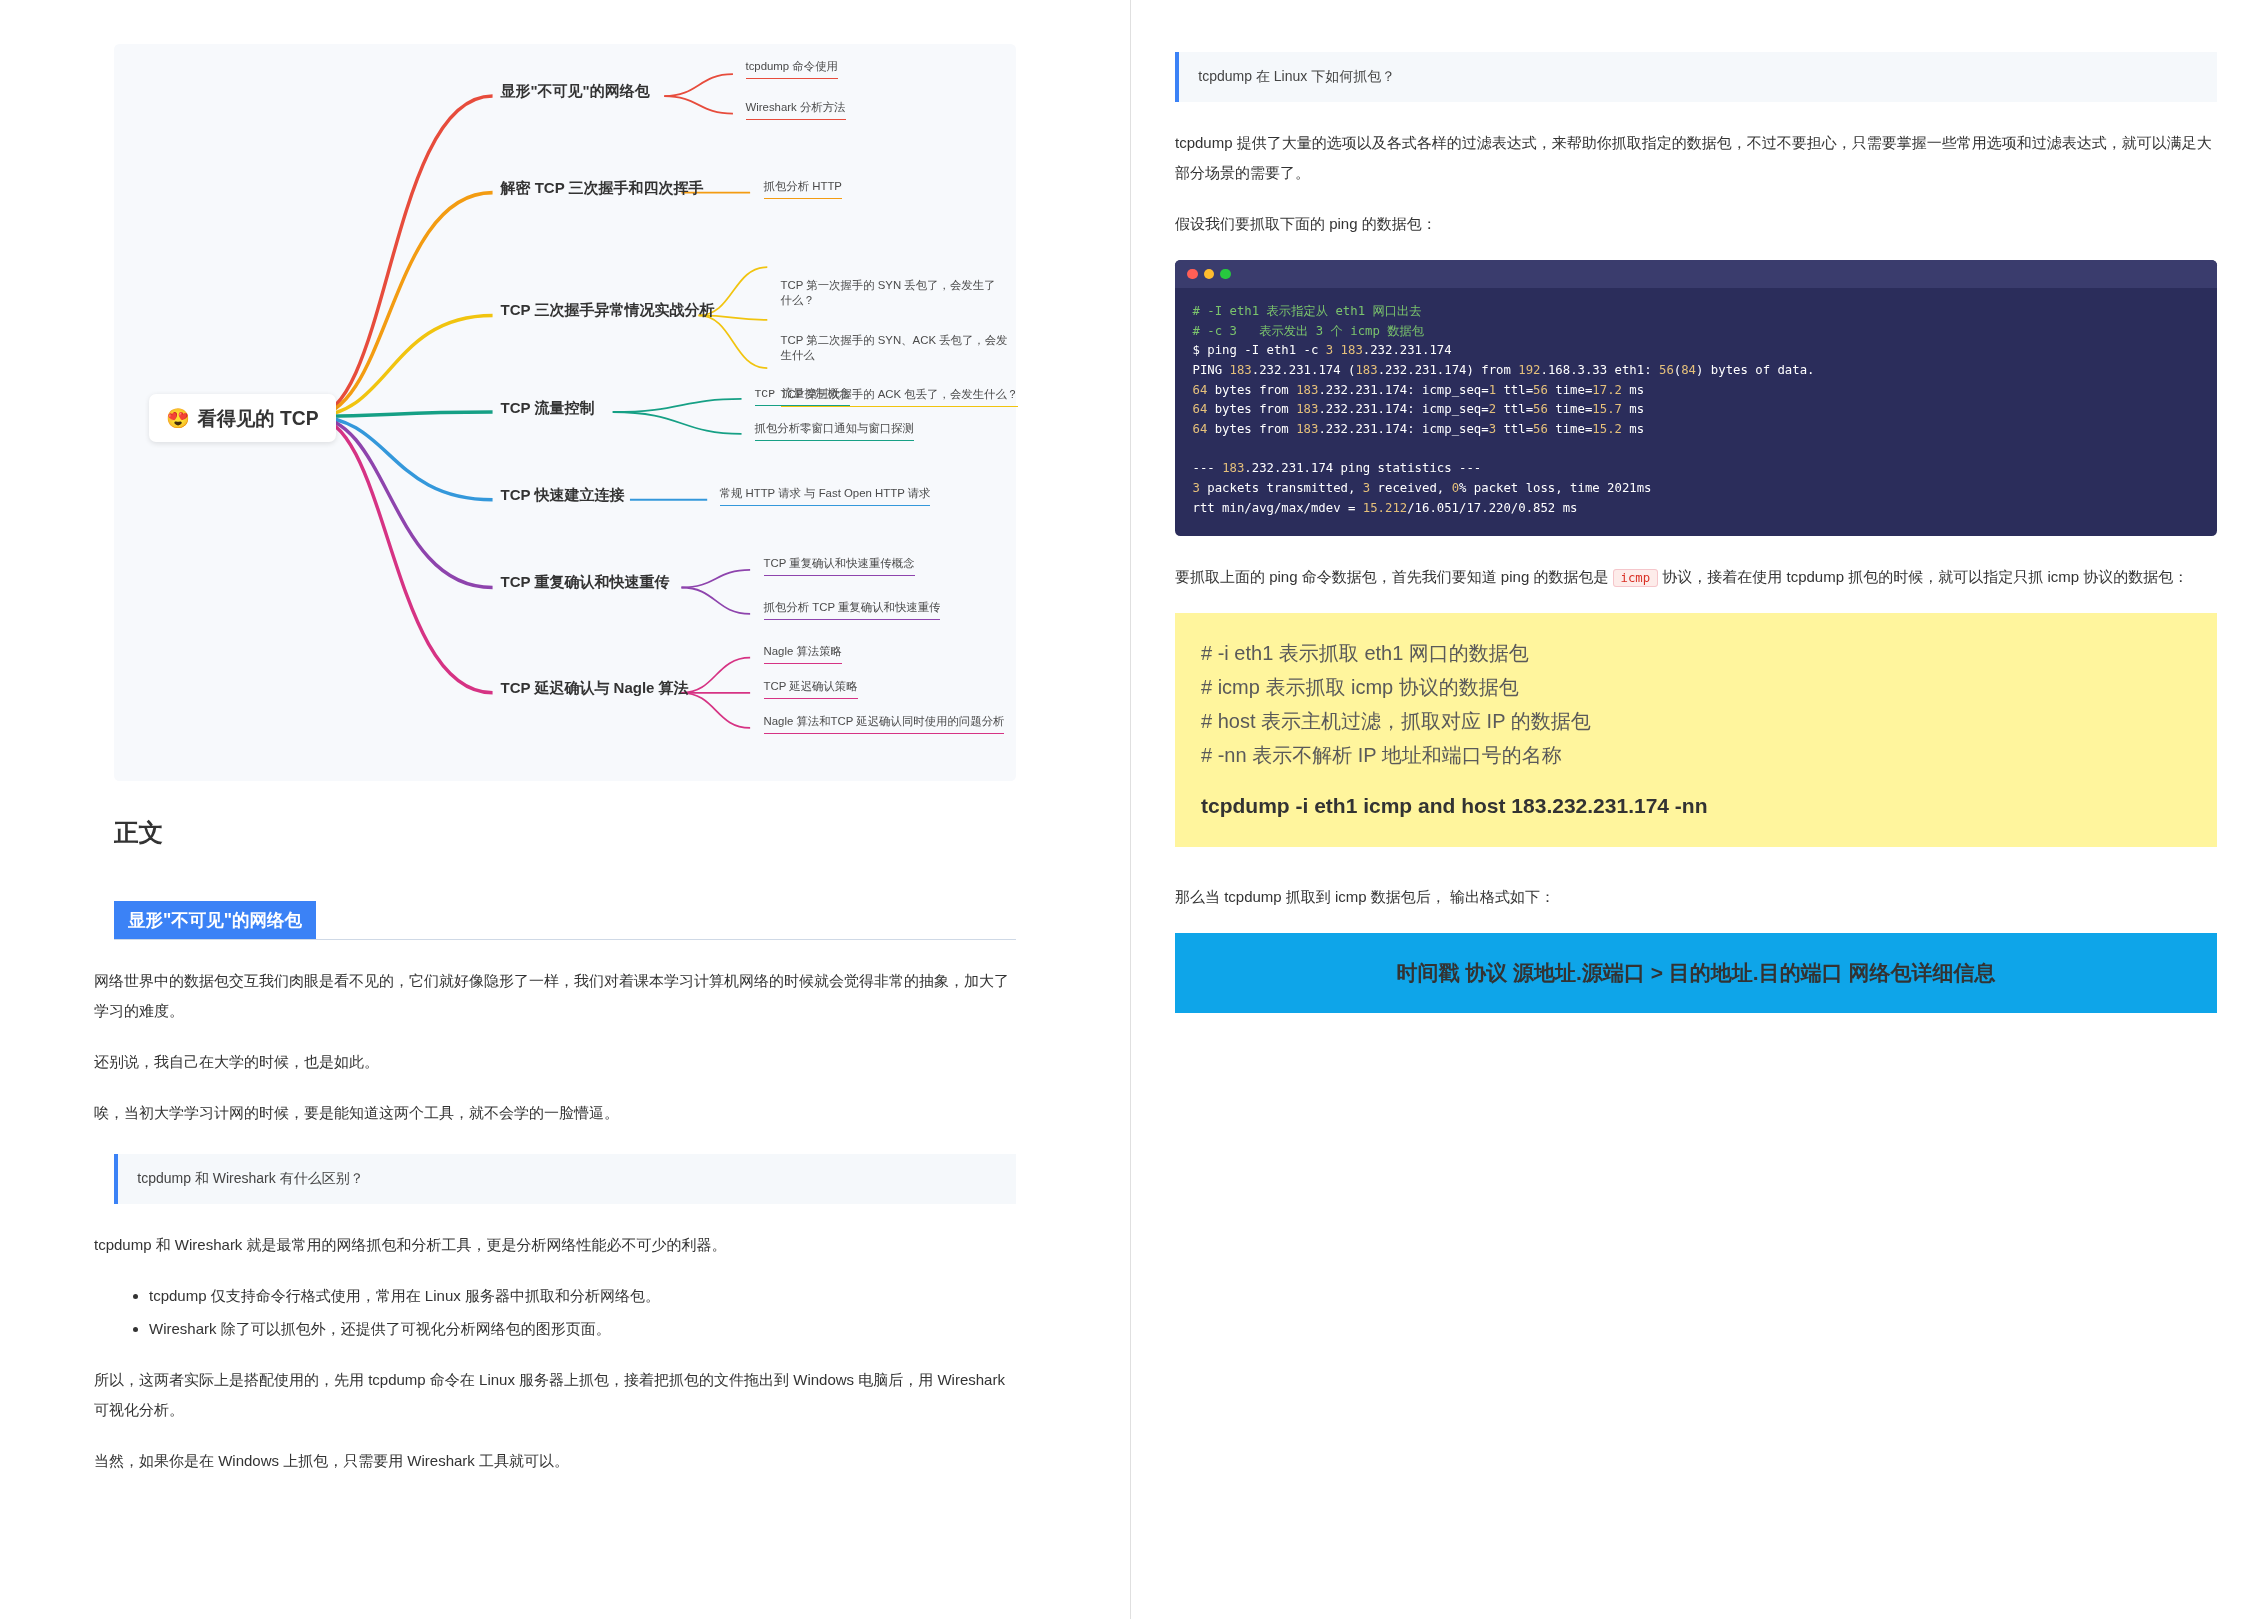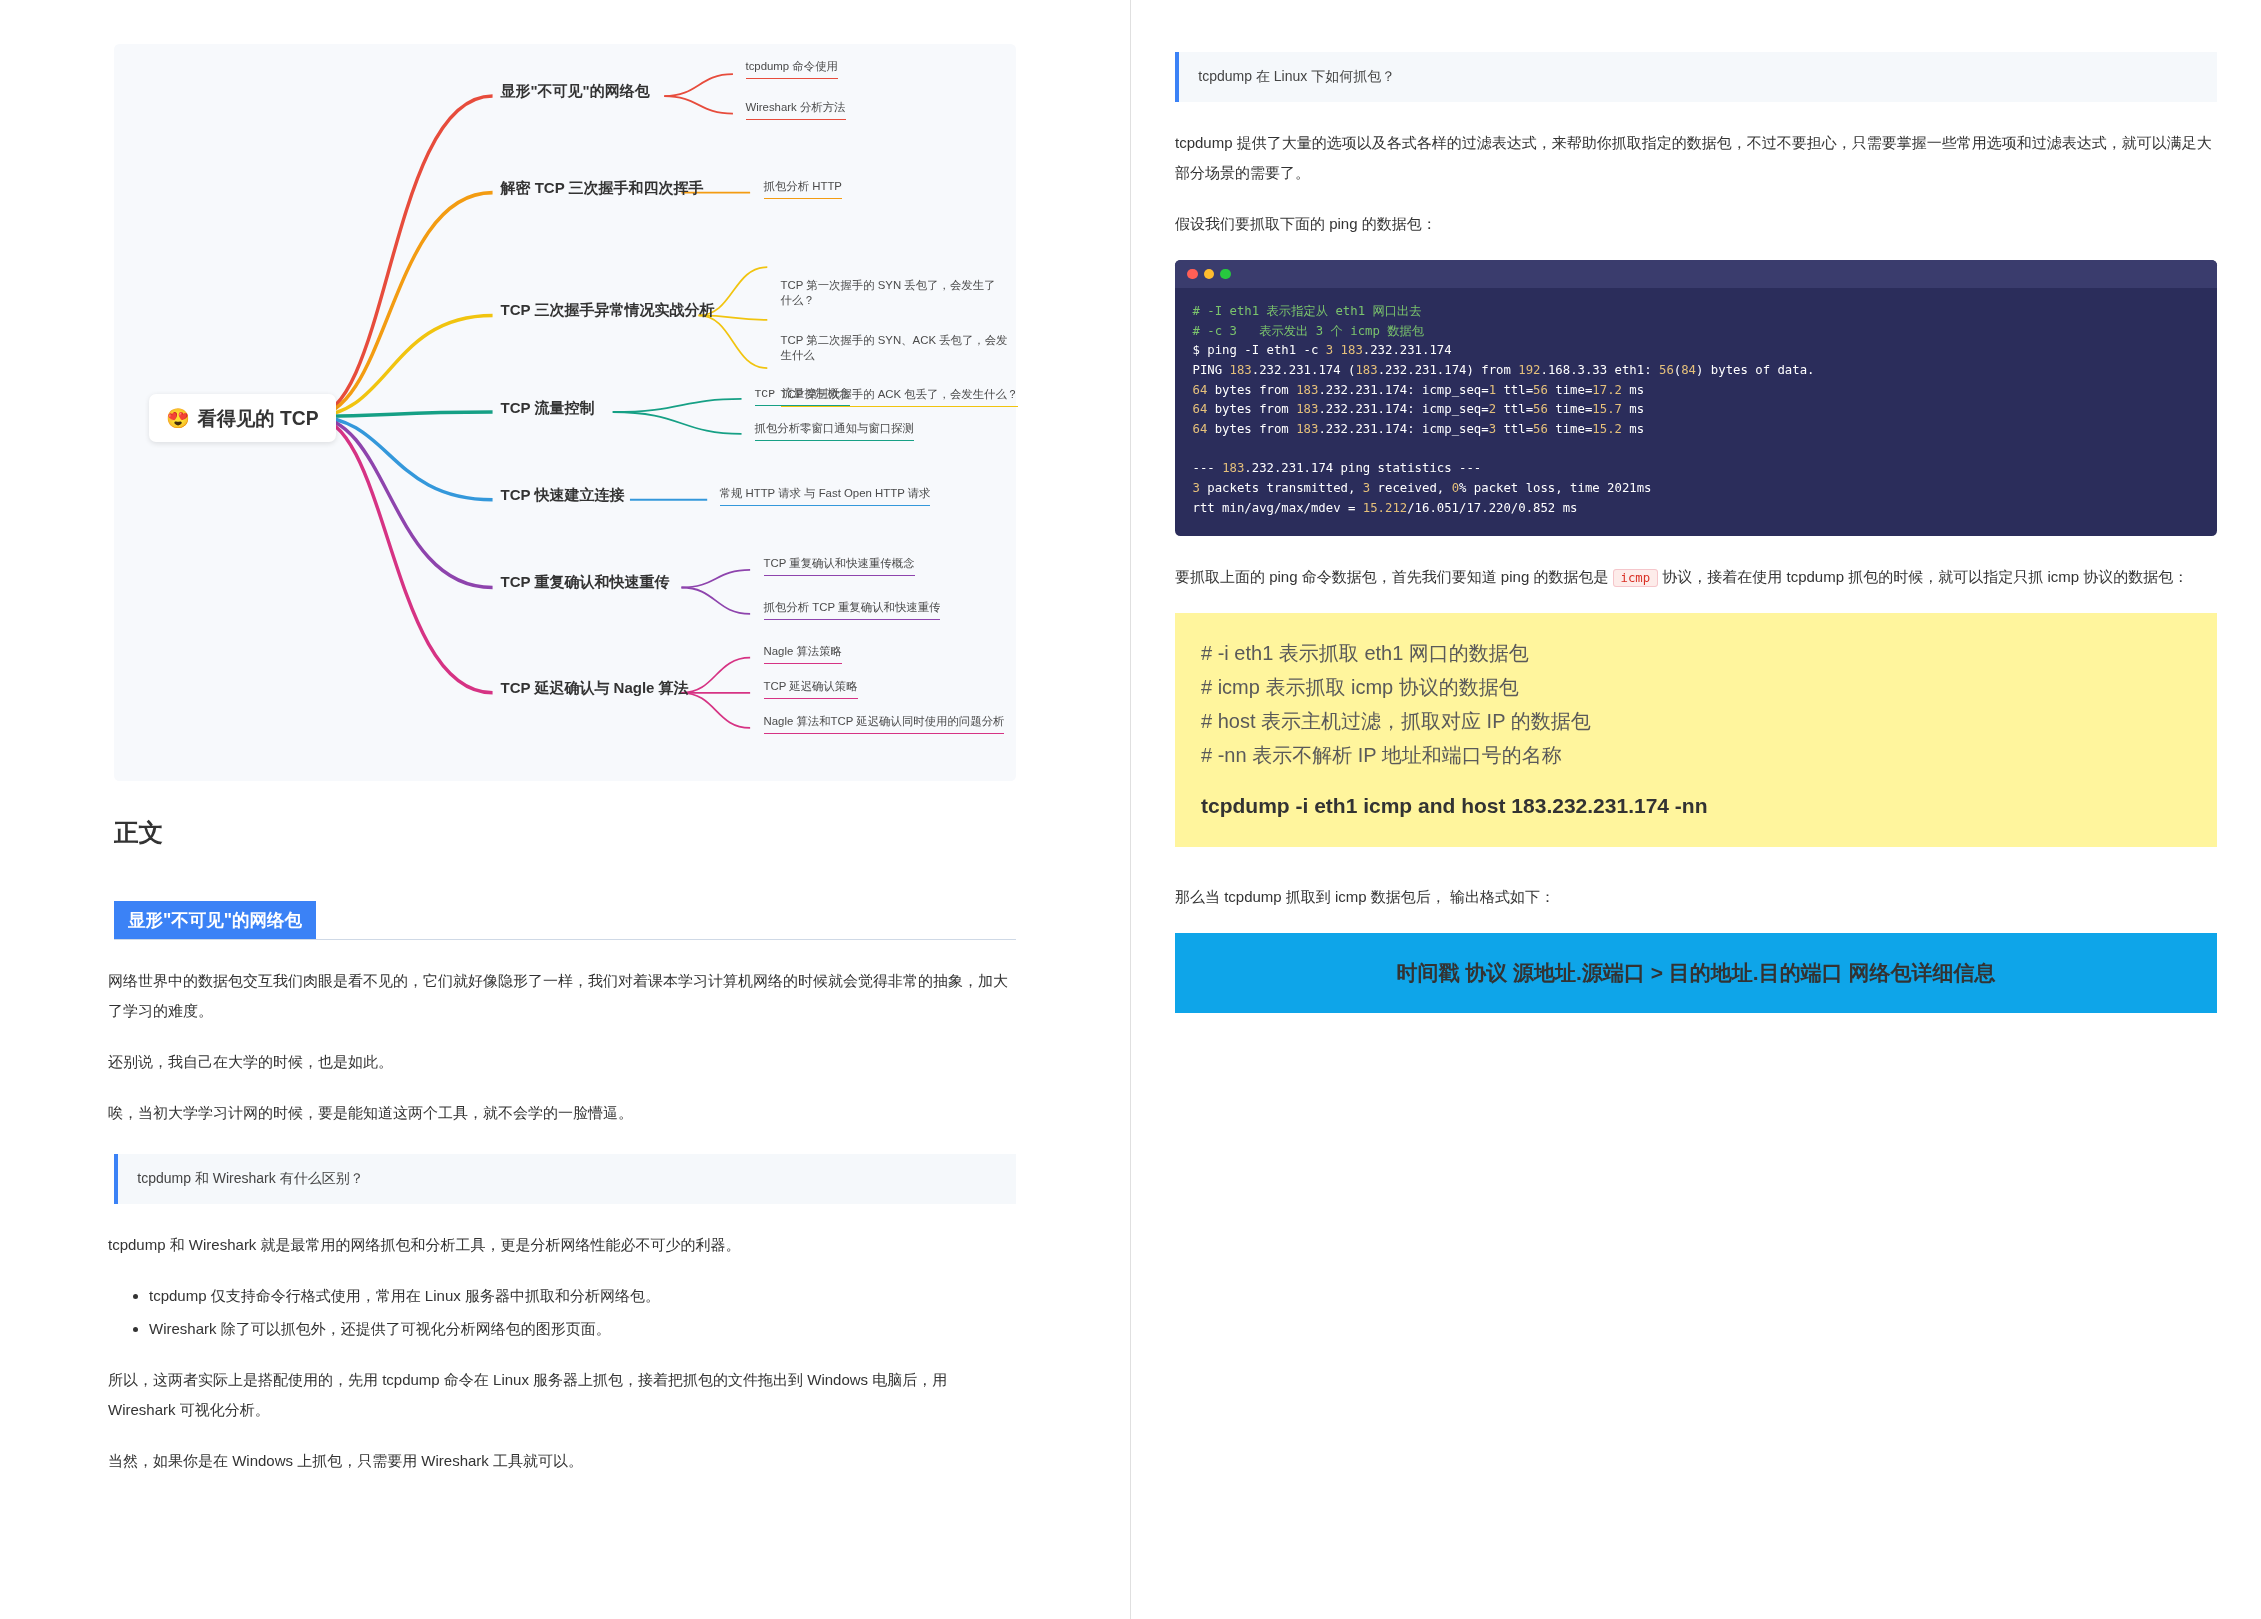--- a/index.html
+++ b/index.html
@@ -93,21 +93,21 @@
     margin: 26px 70px 26px 70px;
   }
   .hr-blue {
     border: none;
     border-top: 1.8px solid #cfd9e6;
     margin: -26px 70px 26px 70px;
   }
   p.body {
     font-size: 15px;
     line-height: 2;
-    margin: 0 70px 21px 64px;
+    margin: 0 70px 21px 50px;
   }
   .link { color: #1a73e8; font-weight: 700; }
   .callout {
     border-left: 4.4px solid #3b82f6;
     background: #f5f8fb;
     padding: 16px 19.3px;
     margin: 26px 70px 26px 70px;
     font-size: 14px;
     color: #444;
   }

